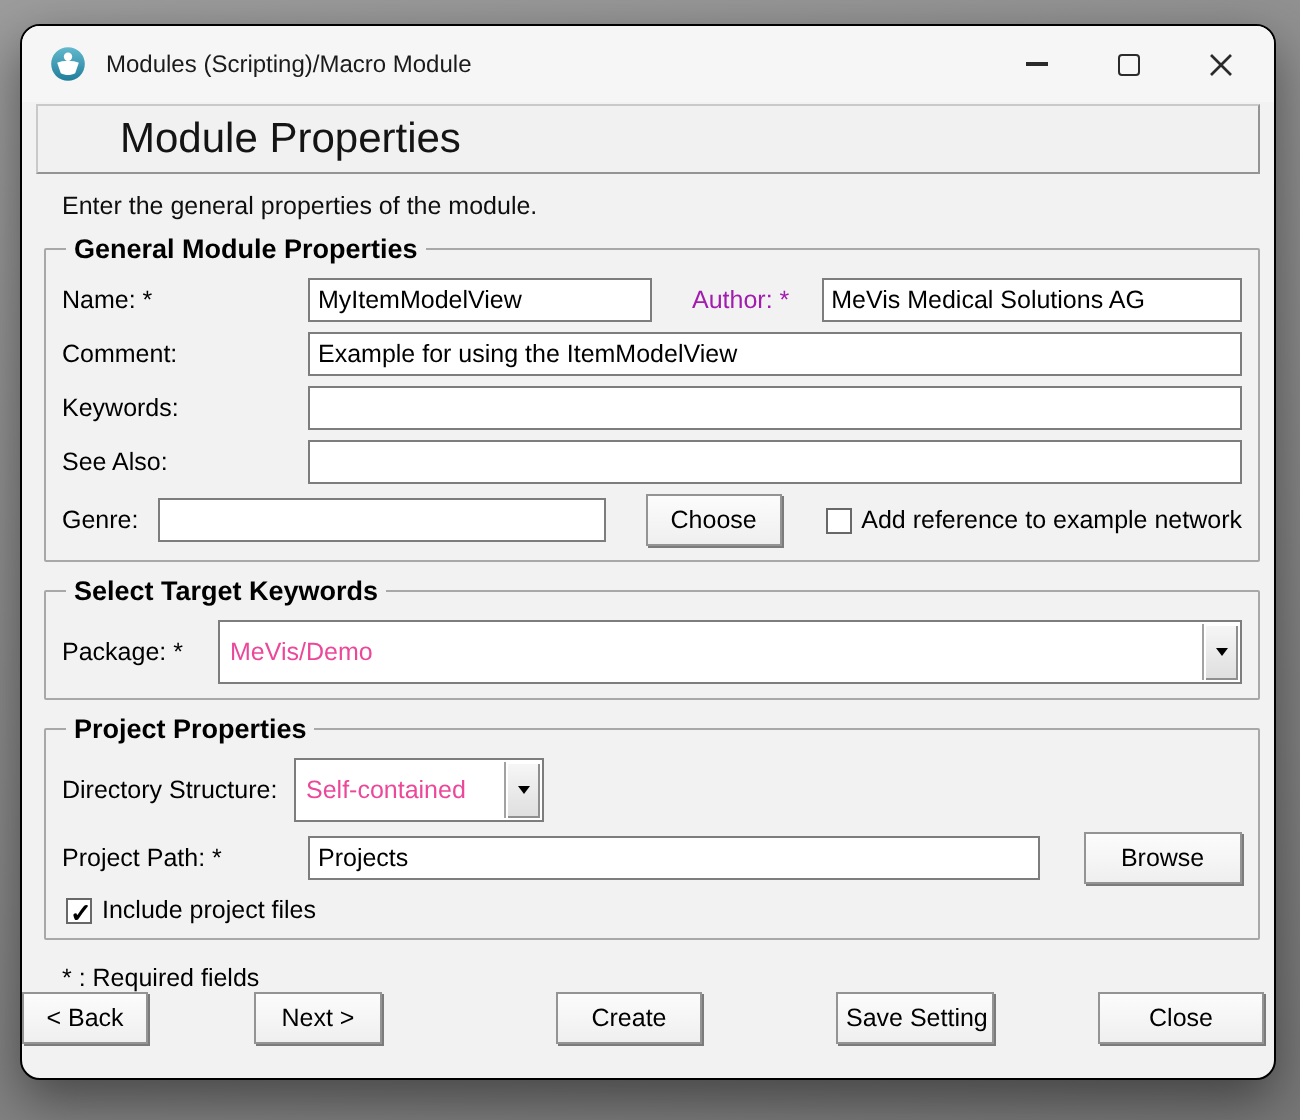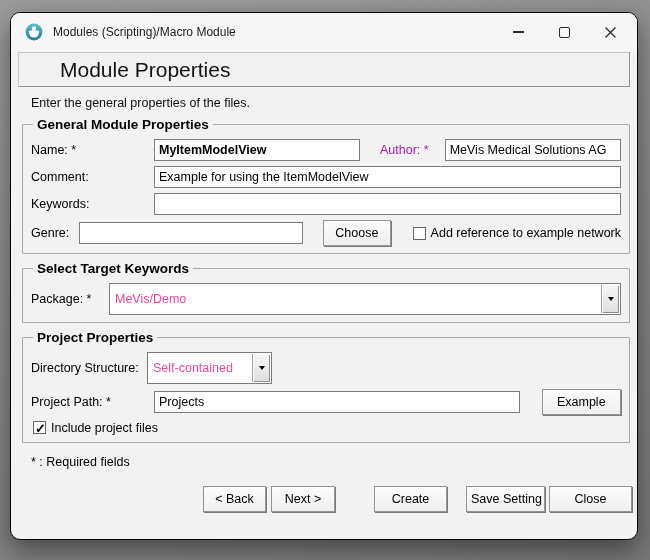--- a/index.html
+++ b/index.html
@@ -36,21 +36,21 @@
     padding:2px 8px 7px 8px;min-inline-size:0;background:transparent;
   }
   legend{font-size:13.5px;font-weight:bold;color:#000;padding:0 4px;margin-left:2px;}
   .frow{display:flex;align-items:center;margin-top:5px;gap:10px;}
   .flabel{width:113px;flex-shrink:0;font-size:12.5px;color:#000;white-space:nowrap;}
   .inline-label{font-size:12.5px;color:#a21caf;white-space:nowrap;}
   input.tfield{
     height:22px;box-sizing:border-box;border:1px solid #7d7d7d;background:#fff;
     font-family:inherit;font-size:12.5px;color:#000;padding:0 4px;margin:0;border-radius:0;
   }
-  .w-name{width:206px;font-weight:bold;}
+  .w-name{width:172px;}
   .author-label{margin-left:10px;margin-right:6px;}
   .flex1{flex:1;min-width:0;}
   .genre-label{width:38px;}
   .w-genre{width:243px;}
   .package-label{width:68px;}
   .dir-label{width:106px;}
   
   .combo{
     height:32px;box-sizing:border-box;border:1px solid #7d7d7d;background:#fff;
     position:relative;display:flex;align-items:center;padding:0 22px 0 5px;
@@ -79,24 +79,24 @@
     background:#fff;position:relative;flex-shrink:0;
   }
   .checkbox[data-checked="true"]::after{
     content:"\2713";position:absolute;left:1px;top:-3px;
     font-size:13px;font-weight:bold;color:#000;line-height:1;top:0px;
   }
   .cb-label{margin-left:5px;font-size:12.5px;color:#000;white-space:nowrap;}
   
   .w-project{width:392px;}
   .prefix-label{margin-left:12px;}
-  .include-row{margin-top:6px;margin-left:2px;display:flex;}
+  .include-row{margin-top:6px;margin-left:2px;display:flex;align-items:center;}
   
   .required-note{margin:12px 0 0 20px;font-size:12.5px;color:#000;}
-  .button-row{display:flex;align-items:center;justify-content:flex-end;margin:17px 5px 0 0;}
+  .button-row{display:flex;align-items:center;justify-content:space-between;margin:0 5px 0 0;}
   .btn-back{width:63px;}
   .btn-next{width:64px;margin-left:5px;}
   .btn-create{width:73px;margin-left:39px;}
   .btn-save{width:79px;margin-left:19px;padding:0 4px;}
   .btn-close{width:83px;margin-left:4px;}
 </style>
 </head>
 <body>
 
 <div class="window">
@@ -125,21 +125,21 @@
       <svg width="11" height="11" viewBox="0 0 11 11">
         <line x1="0.5" y1="0.5" x2="10.5" y2="10.5" stroke="#2b2b2b" stroke-width="1.3"></line>
         <line x1="10.5" y1="0.5" x2="0.5" y2="10.5" stroke="#2b2b2b" stroke-width="1.3"></line>
       </svg>
     </span>
   </div>
 
   <div class="header-box">
     <span class="header-title">Module Properties</span>
   </div>
-  <div class="description">Enter the general properties of the files.</div>
+  <div class="description">Enter the general properties of the module.</div>
 
   <fieldset>
     <legend>General Module Properties</legend>
 
     <div class="frow">
       <span class="flabel">Name: *</span>
       <input type="text" class="tfield w-name" value="MyItemModelView" style="">
       <span class="inline-label author-label">Author: *</span>
       <input type="text" class="tfield flex1" value="MeVis Medical Solutions AG" style="">
     </div>
@@ -147,20 +147,24 @@
     <div class="frow">
       <span class="flabel">Comment:</span>
       <input type="text" class="tfield flex1" value="Example for using the ItemModelView" style="">
     </div>
 
     <div class="frow">
       <span class="flabel">Keywords:</span>
       <input type="text" class="tfield flex1" value="" style="">
     </div>
 
+    <div class="frow">
+      <span class="flabel">See Also:</span>
+      <input type="text" class="tfield flex1" value="" style="">
+    </div>
 
     <div class="frow">
       <span class="flabel genre-label">Genre:</span>
       <input type="text" class="tfield w-genre" value="" style="">
       <button class="btn btn-choose">Choose</button>
       <span class="cb-wrap">
         <span class="checkbox" data-checked="false"></span>
         <span class="cb-label">Add reference to example network</span>
       </span>
     </div>
@@ -190,21 +194,21 @@
         <span class="combo-btn">
           <span class="tri-down"></span>
         </span>
       </div>
     </div>
 
 
     <div class="frow">
       <span class="flabel">Project Path: *</span>
       <input type="text" class="tfield w-project" value="Projects" style="">
-      <button class="btn btn-browse">Example</button>
+      <button class="btn btn-browse">Browse</button>
     </div>
 
     <div class="include-row">
       <span class="checkbox" data-checked="true"></span>
       <span class="cb-label">Include project files</span>
     </div>
   </fieldset>
 
   <div class="required-note">* : Required fields</div>
 

